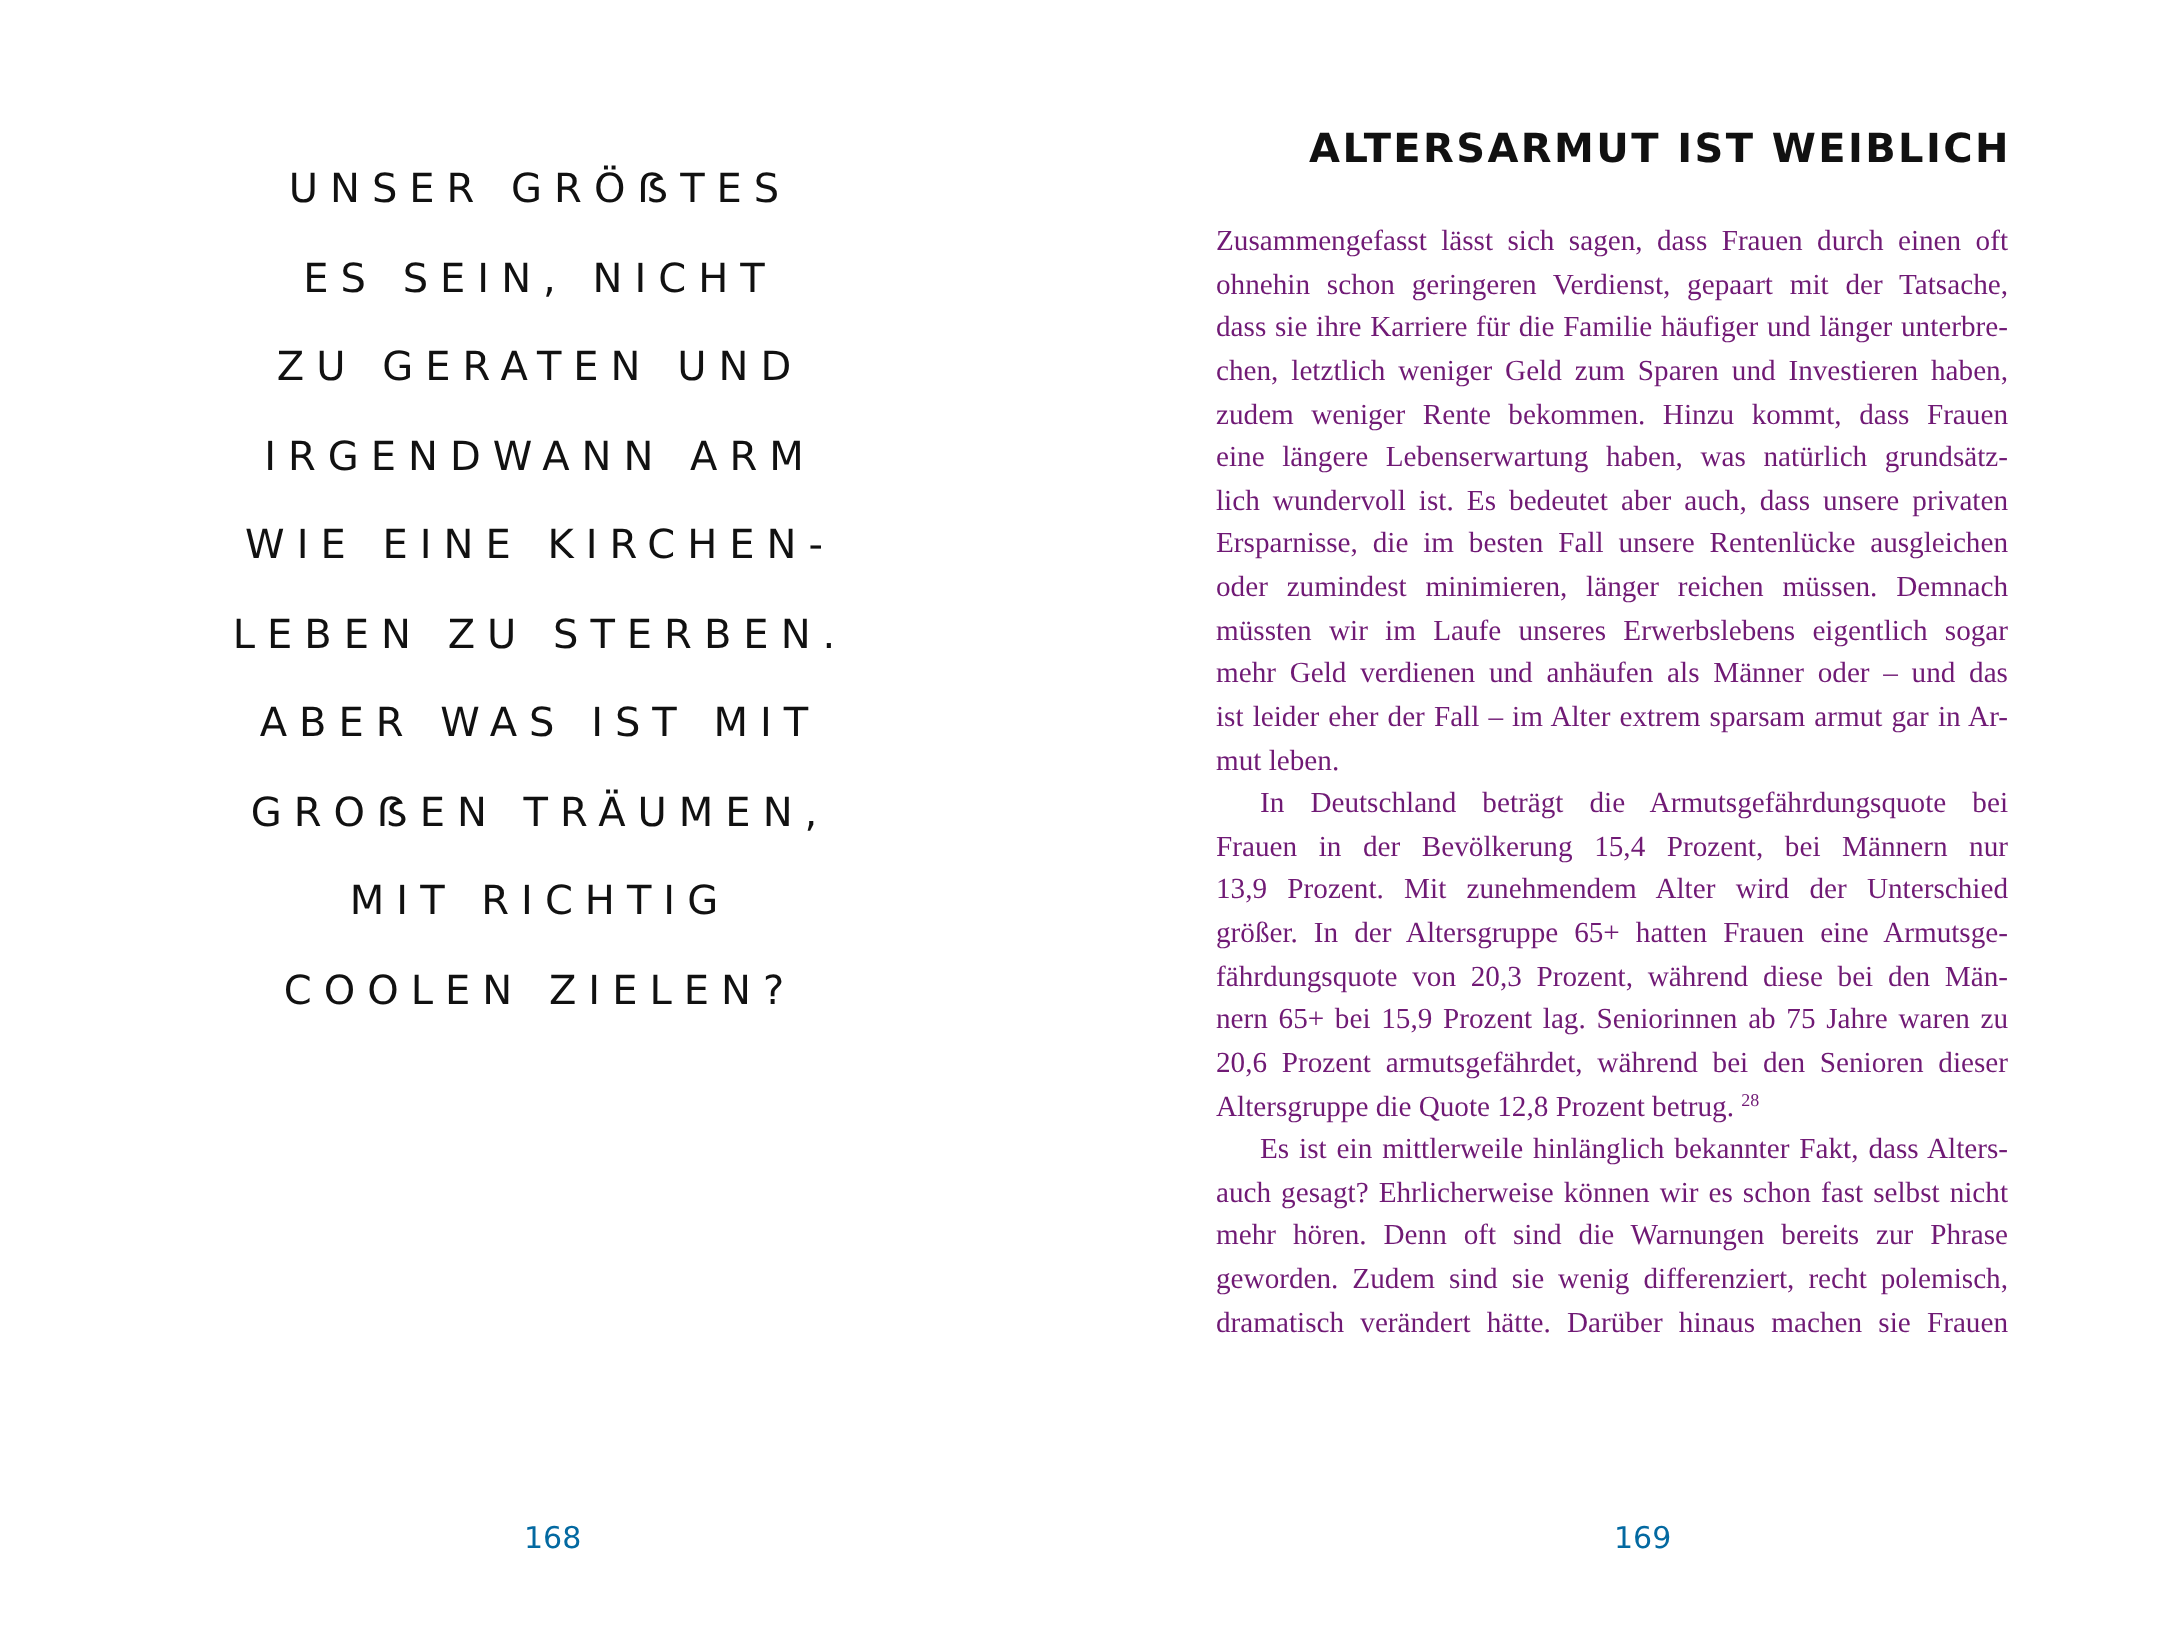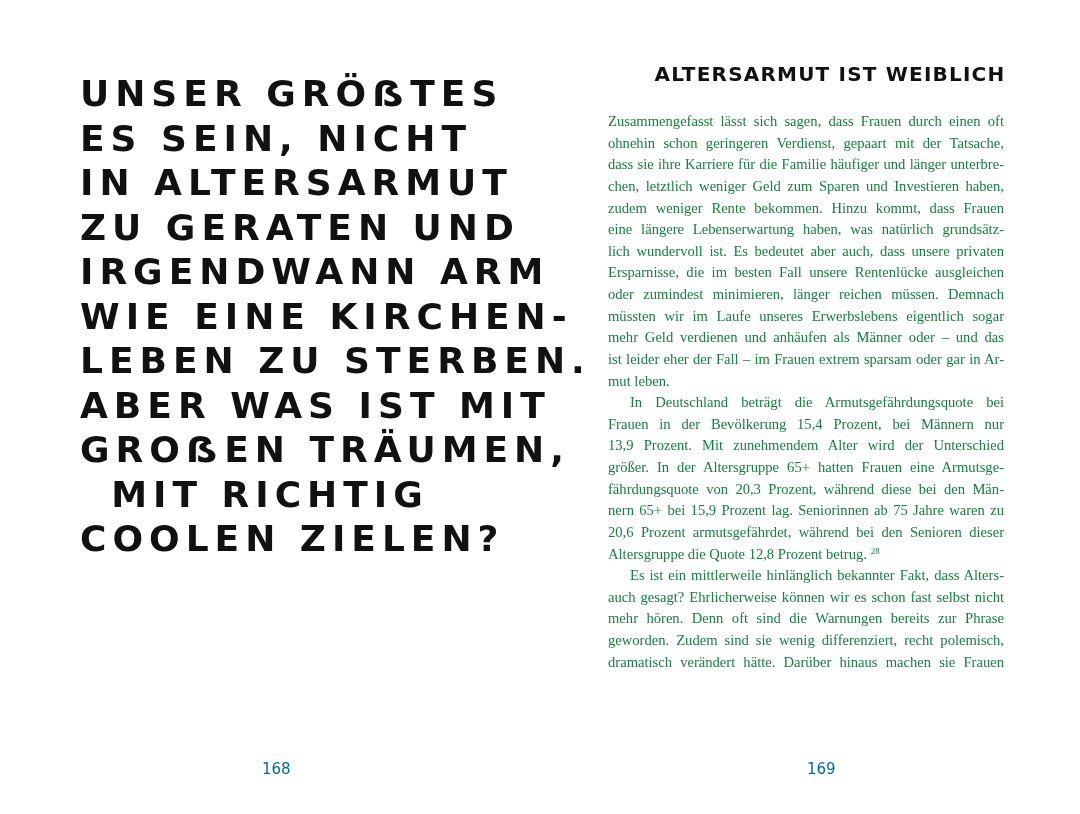--- a/index.html
+++ b/index.html
@@ -5,55 +5,54 @@
   html, body { margin:0; padding:0; }
   body {
     width:1080px; height:814px; background:#ffffff; position:relative; overflow:hidden;
     color:#111111;
   }
   .page { position:absolute; top:0; height:814px; }
   #page-left { left:0; width:540px; }
   #page-right { left:540px; width:540px; }
   .quote {
     position:absolute; left:80px; width:380px; top:72px;
-    font-family:"DejaVu Sans", sans-serif; font-weight:bold;
-    font-size:36px; line-height:44.5px; letter-spacing:6px;
+    font-family:"DejaVu Sans", sans-serif; font-weight:normal;
+    font-size:20px; line-height:44.5px; letter-spacing:6px;
     text-align:center; color:#111111;
   }
   .quote-line { display:block; white-space:nowrap; }
   .chapter-title {
     position:absolute; left:90px; width:400px; top:62px;
     font-family:"DejaVu Sans", sans-serif; font-weight:bold;
     font-size:20px; letter-spacing:1.2px; text-align:center; color:#111111;
     white-space:nowrap;
   }
   .body-text {
     position:absolute; left:68px; width:396px; top:111px;
     font-family:"Liberation Serif", serif; font-size:14.6px; line-height:21.64px;
-    color:#15803d;
+    color:#701a75;
   }
   .text-line { display:block; white-space:nowrap; text-align:justify; text-align-last:justify; height:21.64px; }
   .text-line.last { text-align-last:left; }
   .text-line.indent { padding-left:22px; }
   sup.fn { font-size:9px; vertical-align:5px; line-height:0; }
   .page-number {
     position:absolute; top:760px; font-family:"DejaVu Sans", sans-serif;
     font-size:15px; color:#0369a1; font-weight:normal;
   }
   #page-num-left { left:262px; }
   #page-num-right { left:267px; }
 </style>
 </head>
 <body>
 
 <div class="page" id="page-left">
   <div class="quote">
     <span class="quote-line">UNSER GRÖẞTES</span>
     <span class="quote-line">ES SEIN, NICHT</span>
-    <span class="quote-line">IN ALTERSARMUT</span>
     <span class="quote-line">ZU GERATEN UND</span>
     <span class="quote-line">IRGENDWANN ARM</span>
     <span class="quote-line">WIE EINE KIRCHEN-</span>
     <span class="quote-line">LEBEN ZU STERBEN.</span>
     <span class="quote-line">ABER WAS IST MIT</span>
     <span class="quote-line">GROẞEN TRÄUMEN,</span>
     <span class="quote-line">MIT RICHTIG</span>
     <span class="quote-line">COOLEN ZIELEN?</span>
   </div>
   <div class="page-number" id="page-num-left">168</div>
@@ -66,21 +65,21 @@
     <span class="text-line">ohnehin schon geringeren Verdienst, gepaart mit der Tatsache,</span>
     <span class="text-line">dass sie ihre Karriere für die Familie häufiger und länger unterbre-</span>
     <span class="text-line">chen, letztlich weniger Geld zum Sparen und Investieren haben,</span>
     <span class="text-line">zudem weniger Rente bekommen. Hinzu kommt, dass Frauen</span>
     <span class="text-line">eine längere Lebenserwartung haben, was natürlich grundsätz-</span>
     <span class="text-line">lich wundervoll ist. Es bedeutet aber auch, dass unsere privaten</span>
     <span class="text-line">Ersparnisse, die im besten Fall unsere Rentenlücke ausgleichen</span>
     <span class="text-line">oder zumindest minimieren, länger reichen müssen. Demnach</span>
     <span class="text-line">müssten wir im Laufe unseres Erwerbslebens eigentlich sogar</span>
     <span class="text-line">mehr Geld verdienen und anhäufen als Männer oder – und das</span>
-    <span class="text-line">ist leider eher der Fall – im Frauen extrem sparsam oder gar in Ar-</span>
+    <span class="text-line">ist leider eher der Fall – im Alter extrem sparsam armut gar in Ar-</span>
     <span class="text-line last">mut leben.</span>
     <span class="text-line indent">In Deutschland beträgt die Armutsgefährdungsquote bei</span>
     <span class="text-line">Frauen in der Bevölkerung 15,4 Prozent, bei Männern nur</span>
     <span class="text-line">13,9 Prozent. Mit zunehmendem Alter wird der Unterschied</span>
     <span class="text-line">größer. In der Altersgruppe 65+ hatten Frauen eine Armutsge-</span>
     <span class="text-line">fährdungsquote von 20,3 Prozent, während diese bei den Män-</span>
     <span class="text-line">nern 65+ bei 15,9 Prozent lag. Seniorinnen ab 75 Jahre waren zu</span>
     <span class="text-line">20,6 Prozent armutsgefährdet, während bei den Senioren dieser</span>
     <span class="text-line last"><span>Altersgruppe die Quote 12,8 Prozent betrug.</span> <sup class="fn">28</sup></span>
     <span class="text-line indent">Es ist ein mittlerweile hinlänglich bekannter Fakt, dass Alters-</span>

